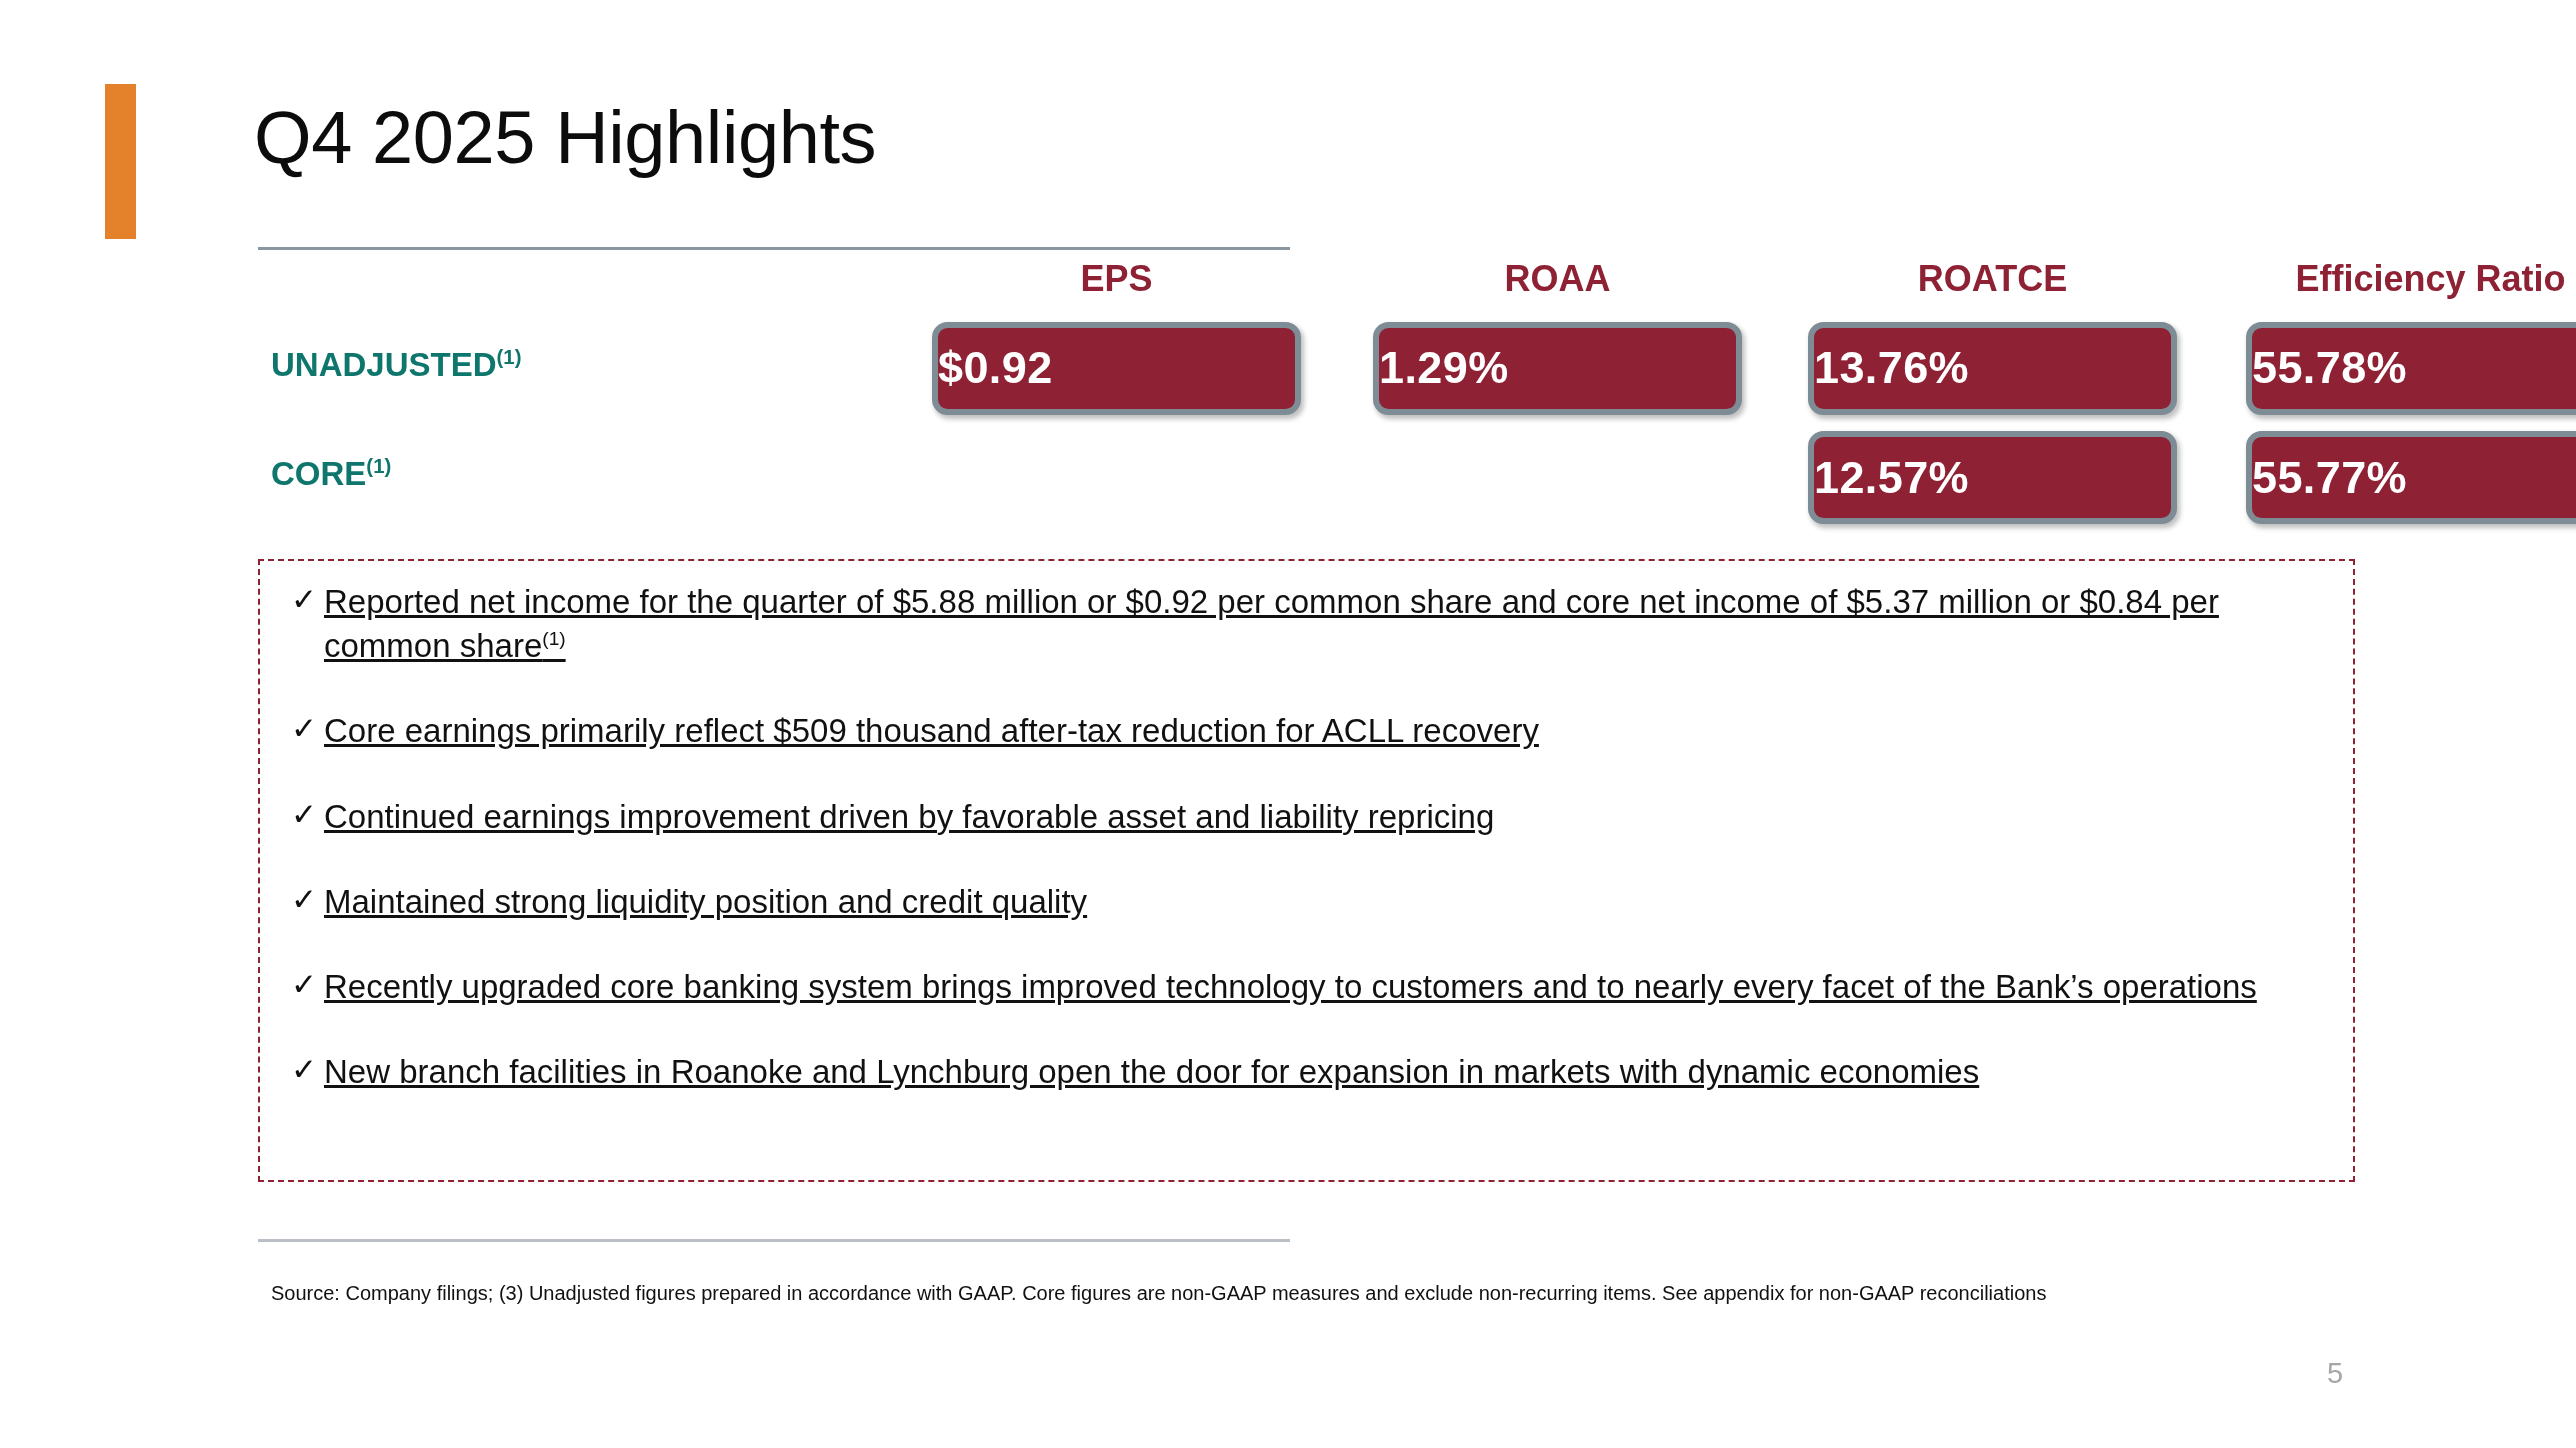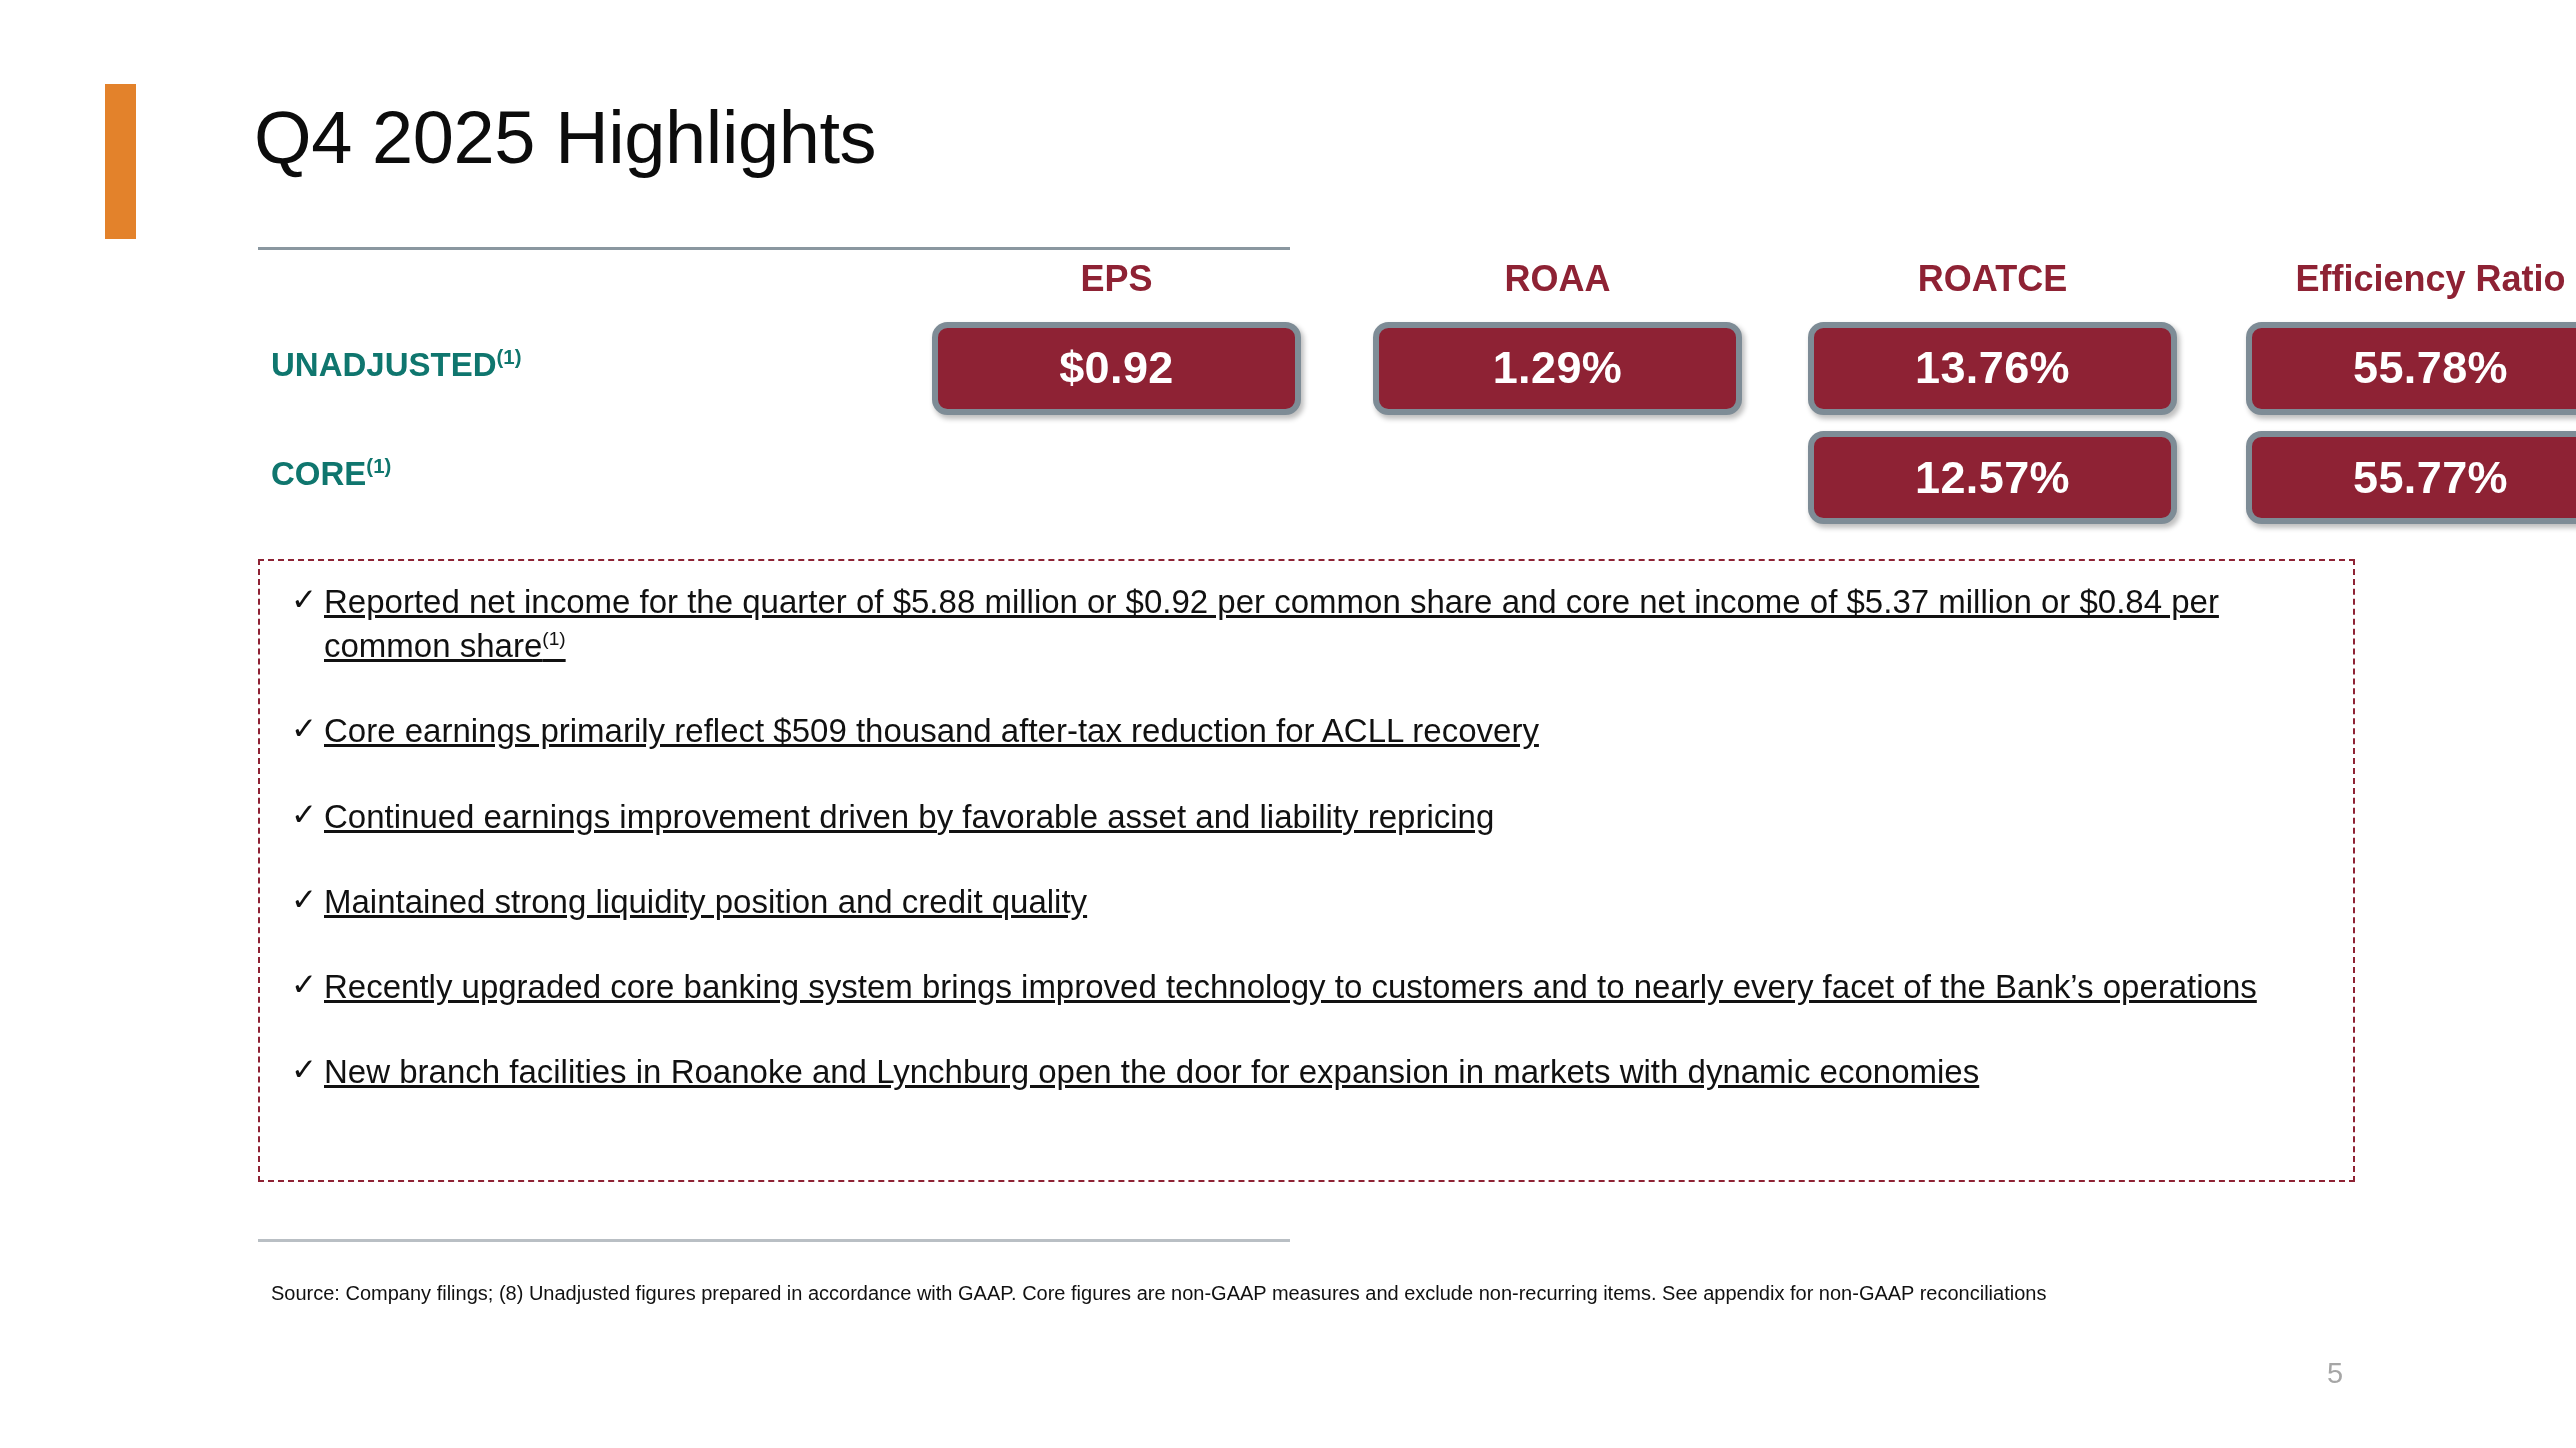--- a/index.html
+++ b/index.html
@@ -95,21 +95,20 @@
   .pill {
     position: absolute;
     top: 0;
     height: 93px;
     border-radius: 15.5px;
     background: #8E2234;
     border: 6px solid #7E8C96;
     box-sizing: border-box;
     display: flex;
     align-items: center;
-    justify-content: center;
     box-shadow: 2.6px 3.4px 5.2px rgba(0,0,0,0.25);
   }
   .pill span {
     font-size: 45px;
     font-weight: bold;
     color: #ffffff;
     letter-spacing: 0.4px;
     white-space: nowrap;
   }
 
@@ -263,17 +262,17 @@
 
       <div class="bullet">
         <span class="check">✓</span>
         <span class="btext"><span>New branch facilities in Roanoke and Lynchburg open the door for expansion in markets with dynamic economies</span><sup></sup></span>
       </div>
 
     </div>
   </div>
 
   <div class="footer-rule"></div>
-  <div class="source-note">Source: Company filings; (8) Unadjusted figures prepared in accordance with GAAP. Core figures are non-GAAP measures and exclude non-recurring items. See appendix for non-GAAP reconciliations</div>
+  <div class="source-note">Source: Company filings; (3) Unadjusted figures prepared in accordance with GAAP. Core figures are non-GAAP measures and exclude non-recurring items. See appendix for non-GAAP reconciliations</div>
   <div class="page-number">5</div>
 
 </div>
 
 
 </body></html>

